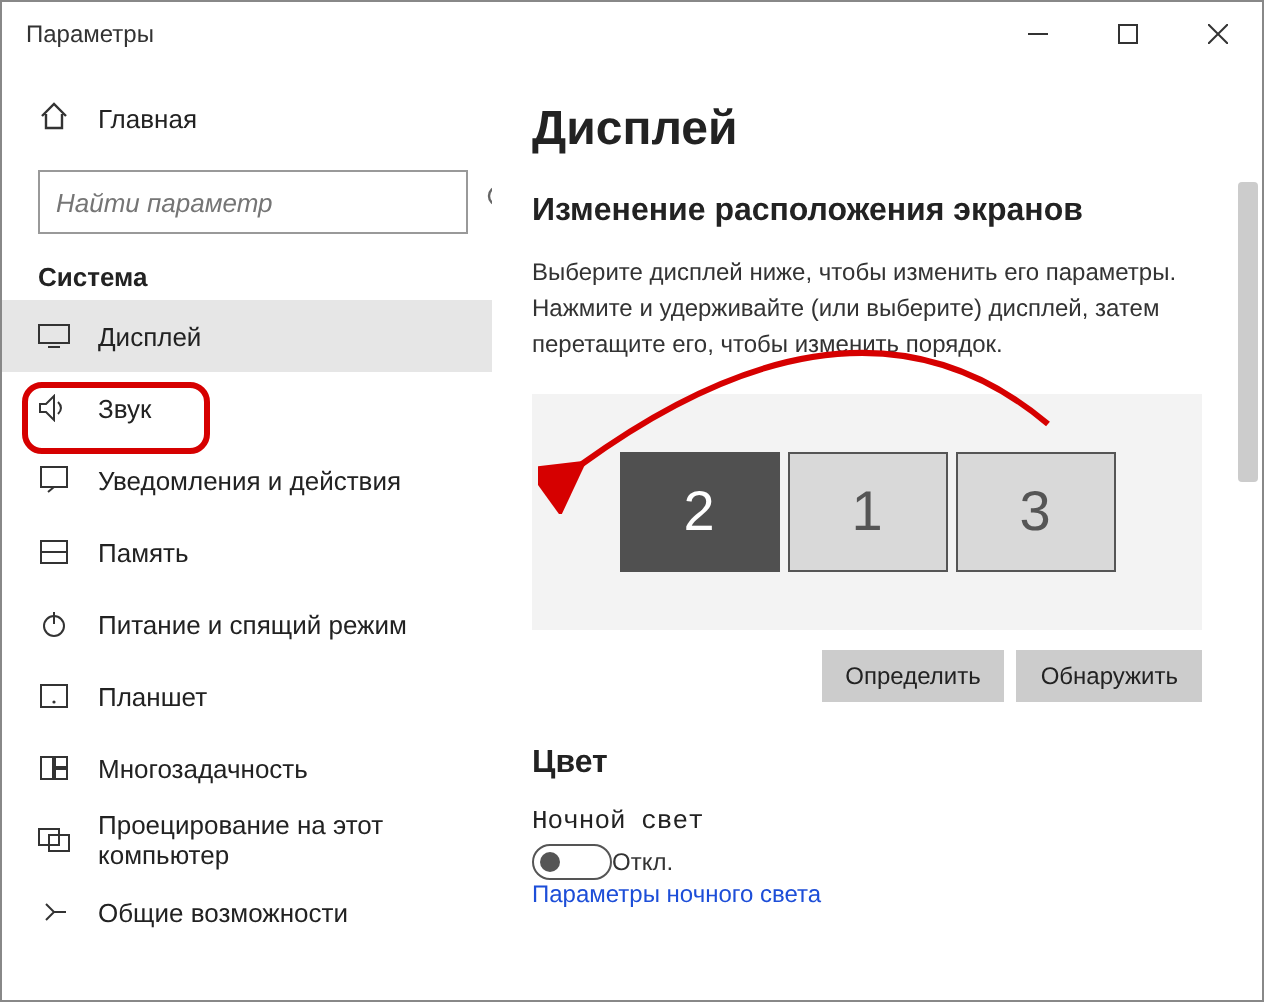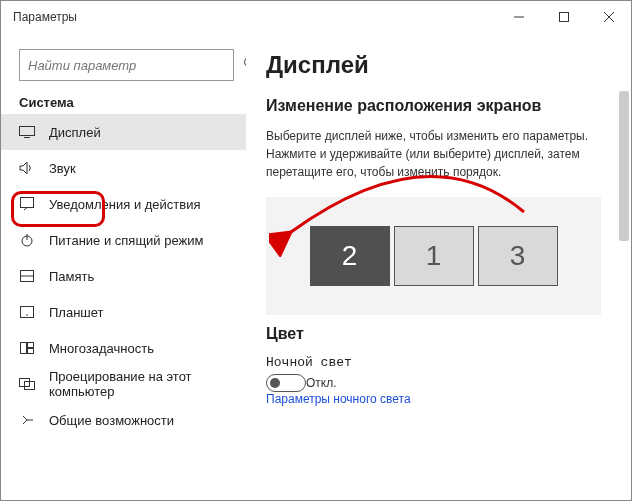--- a/index.html
+++ b/index.html
@@ -63,20 +63,26 @@
         <svg viewBox="0 0 10 10">
           <line x1="0" y1="0" x2="10" y2="10" stroke="#333" stroke-width="1"></line>
           <line x1="10" y1="0" x2="0" y2="10" stroke="#333" stroke-width="1"></line>
         </svg>
       </div>
   </div>
 </div>
 
 <div class="body-area">
   <div class="sidebar">
+    <div class="home-row">
+      <span class="ico"><svg width="16" height="16" viewBox="0 0 16 16">
+            <path d="M2 8 L8 2 L14 8 M4 7 V14 H12 V7" fill="none" stroke="#333" stroke-width="1.2"></path>
+          </svg></span>
+      <span>Главная</span>
+    </div>
     <div class="searchbox">
       <input placeholder="Найти параметр" style="">
       <span class="search-ico"><svg width="14" height="14" viewBox="0 0 14 14">
             <circle cx="6" cy="6" r="4.5" fill="none" stroke="#666" stroke-width="1.2"></circle>
             <line x1="9.5" y1="9.5" x2="13" y2="13" stroke="#666" stroke-width="1.2"></line>
           </svg></span>
     </div>
     <div class="group-title">Система</div>
 
     <div class="nav-item selected">
@@ -101,35 +107,35 @@
       <span class="ico">
           <svg width="14" height="14" viewBox="0 0 14 14">
             <rect x="0.5" y="0.5" width="13" height="10" fill="none" stroke="#333"></rect>
             <path d="M4 13 L7 10.5" stroke="#333"></path>
           </svg>
         </span>
       <span>Уведомления и действия</span>
     </div>
     <div class="nav-item">
       <span class="ico">
+          <svg width="14" height="12" viewBox="0 0 14 12">
+            <rect x="0.5" y="0.5" width="13" height="11" fill="none" stroke="#333"></rect>
+            <line x1="0.5" y1="6" x2="13.5" y2="6" stroke="#333"></line>
+          </svg>
+        </span>
+      <span>Память</span>
+    </div>
+    <div class="nav-item">
+      <span class="ico">
           <svg width="14" height="14" viewBox="0 0 14 14">
             <circle cx="7" cy="8" r="5" fill="none" stroke="#333"></circle>
             <line x1="7" y1="1" x2="7" y2="7" stroke="#333"></line>
           </svg>
         </span>
       <span>Питание и спящий режим</span>
-    </div>
-    <div class="nav-item">
-      <span class="ico">
-          <svg width="14" height="12" viewBox="0 0 14 12">
-            <rect x="0.5" y="0.5" width="13" height="11" fill="none" stroke="#333"></rect>
-            <line x1="0.5" y1="6" x2="13.5" y2="6" stroke="#333"></line>
-          </svg>
-        </span>
-      <span>Память</span>
     </div>
     <div class="nav-item">
       <span class="ico">
           <svg width="14" height="12" viewBox="0 0 14 12">
             <rect x="0.5" y="0.5" width="13" height="11" fill="none" stroke="#333"></rect>
             <circle cx="7" cy="9" r="0.8" fill="#333"></circle>
           </svg>
         </span>
       <span>Планшет</span>
     </div>
@@ -164,20 +170,24 @@
 
   <div class="content">
     <h1>Дисплей</h1>
     <h2>Изменение расположения экранов</h2>
     <p class="desc">Выберите дисплей ниже, чтобы изменить его параметры. Нажмите и удерживайте (или выберите) дисплей, затем перетащите его, чтобы изменить порядок.</p>
     <div class="monitor-area">
       <div class="monitor active">2</div>
       <div class="monitor">1</div>
       <div class="monitor">3</div>
     </div>
+    <div class="btn-row">
+      <button class="btn">Определить</button>
+      <button class="btn">Обнаружить</button>
+    </div>
     <h2>Цвет</h2>
     <div class="sublabel">Ночной свет</div>
     <div class="toggle-row">
       <div class="toggle"></div>
       <span class="toggle-label">Откл.</span>
     </div>
     <div class="link-row">Параметры ночного света</div>
     <div class="vscroll"></div>
   </div>
 </div>

